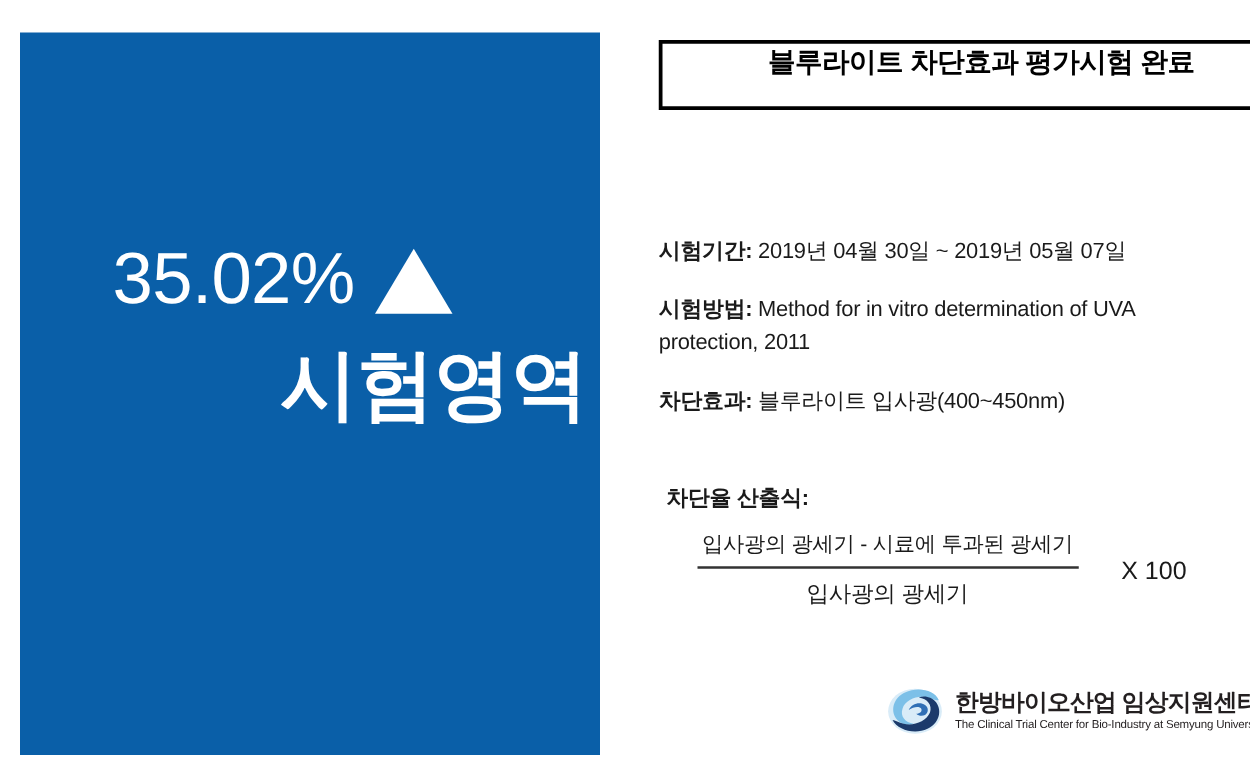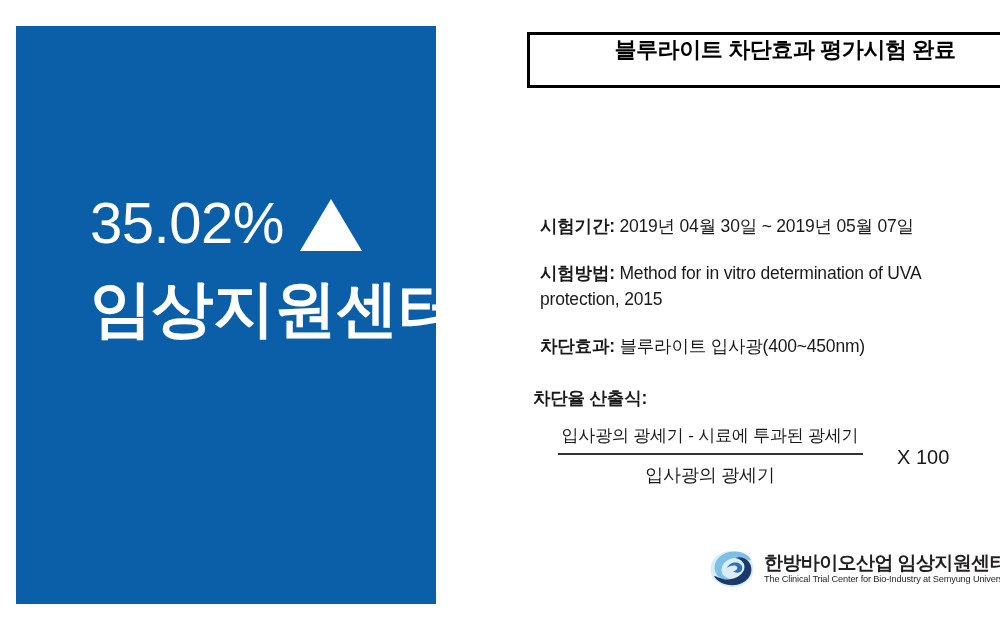--- a/index.html
+++ b/index.html
@@ -16,25 +16,26 @@
     font-family: "Liberation Sans", "DejaVu Sans", sans-serif;
     color: #1a1a1a;
     -webkit-font-smoothing: antialiased;
   }
 
   
   #blue-panel {
     position: absolute;
     left: 16px;
     top: 26px;
-    width: 420px;
+    width: 464px;
     height: 578px;
     background: #0A5FA8;
     box-sizing: border-box;
     padding: 0;
+    text-align: right;
   }
   #blue-panel-inner {
     position: absolute;
     left: 74px;
     top: 168px;
     width: 380px;
   }
   .kpi-line {
     color: #ffffff;
     font-weight: bold;
@@ -96,24 +97,23 @@
     font-size: 22px;
     font-weight: bold;
     color: #000000;
     letter-spacing: -0.4px;
     white-space: nowrap;
   }
 
   
   #info-block {
     position: absolute;
-    left: 13px;
+    left: 0;
     top: 188px;
     width: 452px;
-    margin-top: 26px;
   }
   .info-row {
     margin-bottom: 22px;
     font-size: 17.5px;
     line-height: 1.45;
     letter-spacing: -0.2px;
     color: #1a1a1a;
   }
   .info-row:last-child { margin-bottom: 0; }
   .info-key {
@@ -208,39 +208,39 @@
 
 <div id="blue-panel">
   <div id="blue-panel-inner">
 
     <div id="kpi-value-row" class="kpi-line">
       <span id="kpi-value">35.02%</span>
       <span id="kpi-trend-icon"></span>
     </div>
 
 
-    <div id="kpi-label-2" class="kpi-line">임상지원센터</div>
+    <div id="kpi-label-2" class="kpi-line">시험영역</div>
 
   </div>
 </div>
 
 <div id="right-col">
 
   <div id="title-box">
     <span id="title-text">블루라이트 차단효과 평가시험 완료</span>
   </div>
 
   <div id="info-block">
 
     <div class="info-row">
       <span class="info-key">시험기간:</span><span class="info-val"> 2019년 04월 30일 ~ 2019년 05월 07일</span>
     </div>
 
     <div class="info-row">
-      <span class="info-key">시험방법:</span><span class="info-val"> Method for in vitro determination of UVA protection, 2015</span>
+      <span class="info-key">시험방법:</span><span class="info-val"> Method for in vitro determination of UVA protection, 2011</span>
     </div>
 
     <div class="info-row">
       <span class="info-key">차단효과:</span><span class="info-val"> 블루라이트 입사광(400~450nm)</span>
     </div>
 
   </div>
 
   <div id="formula-block">
 

